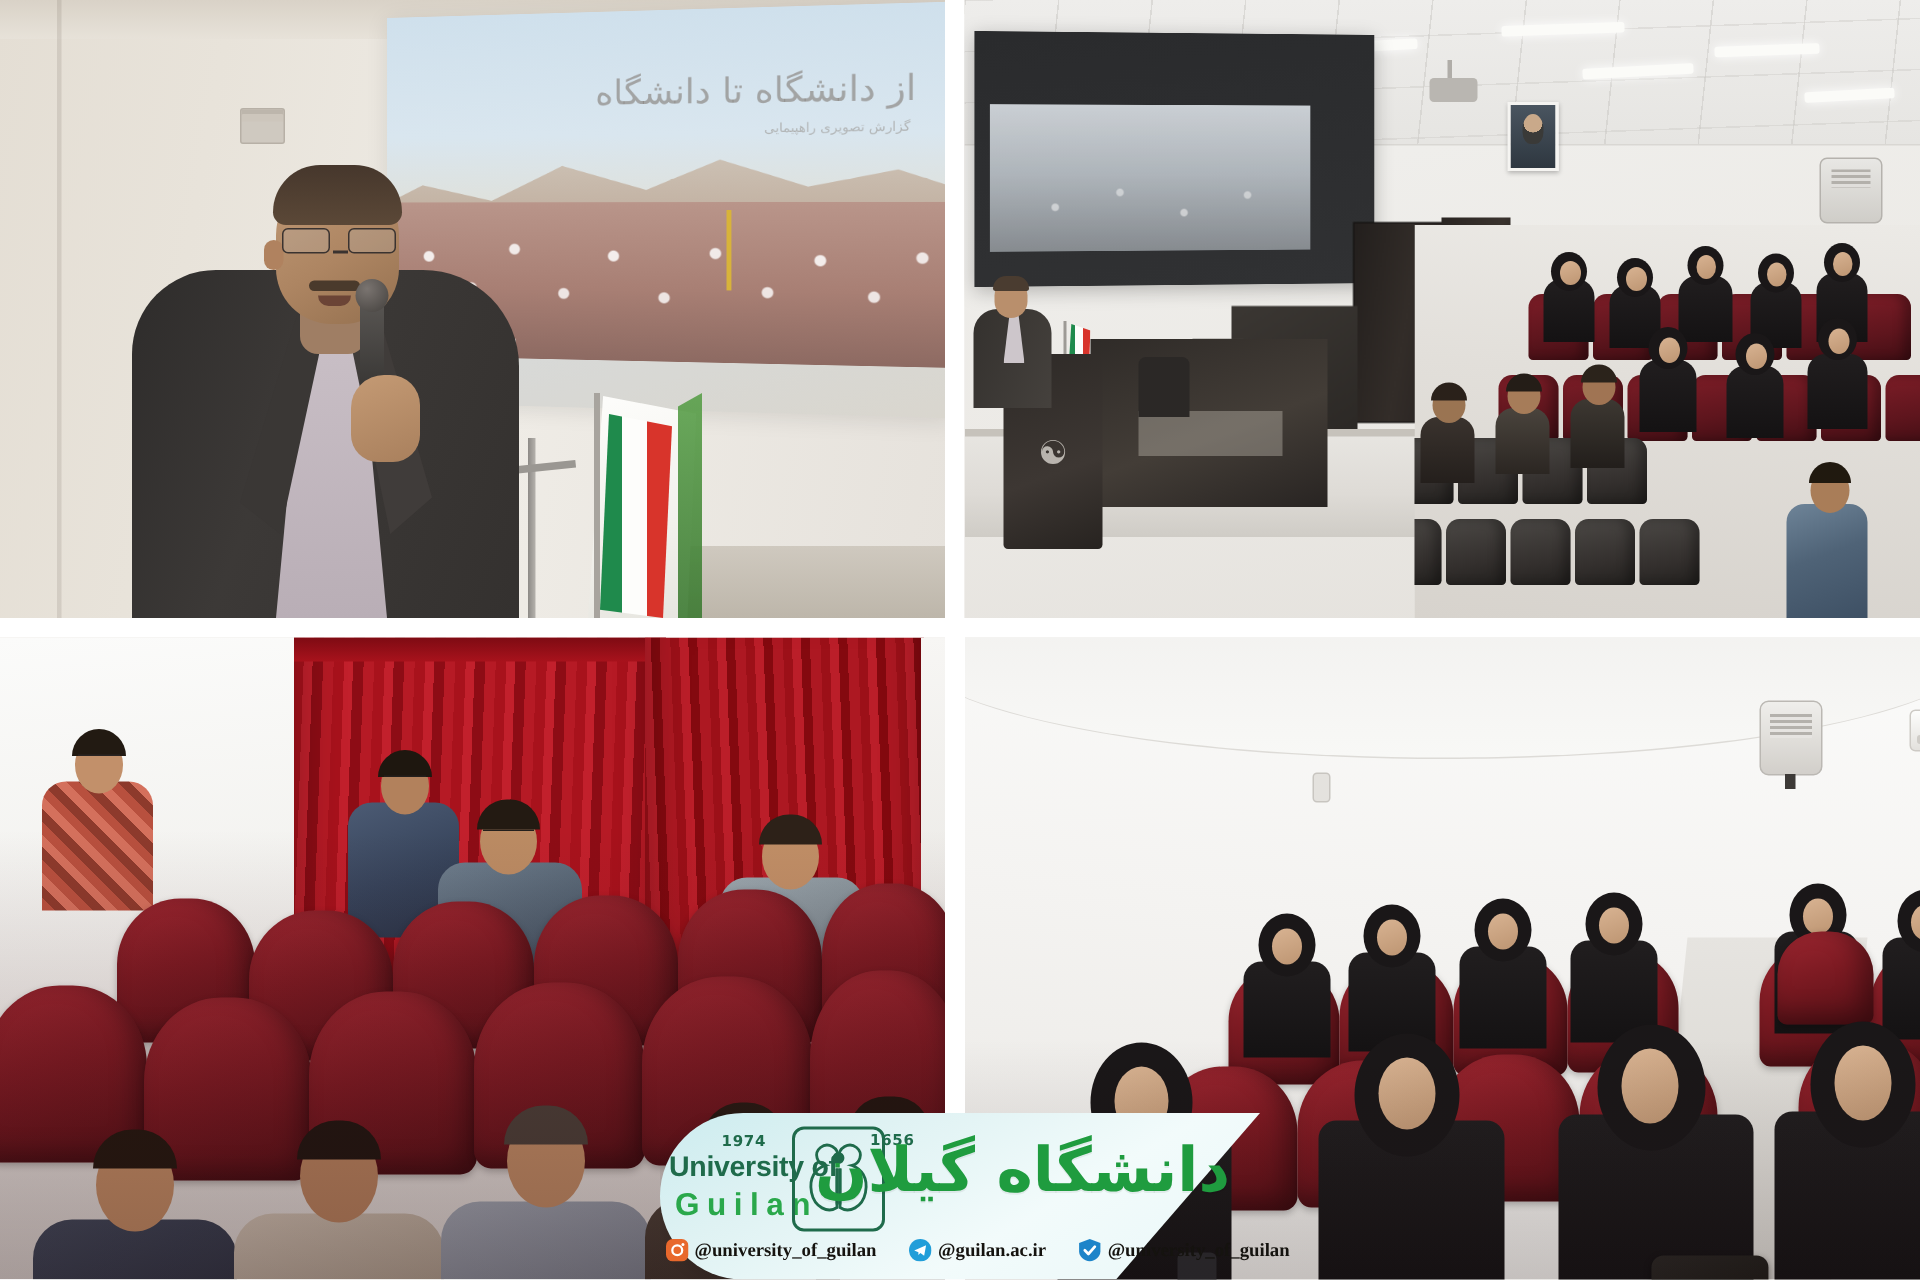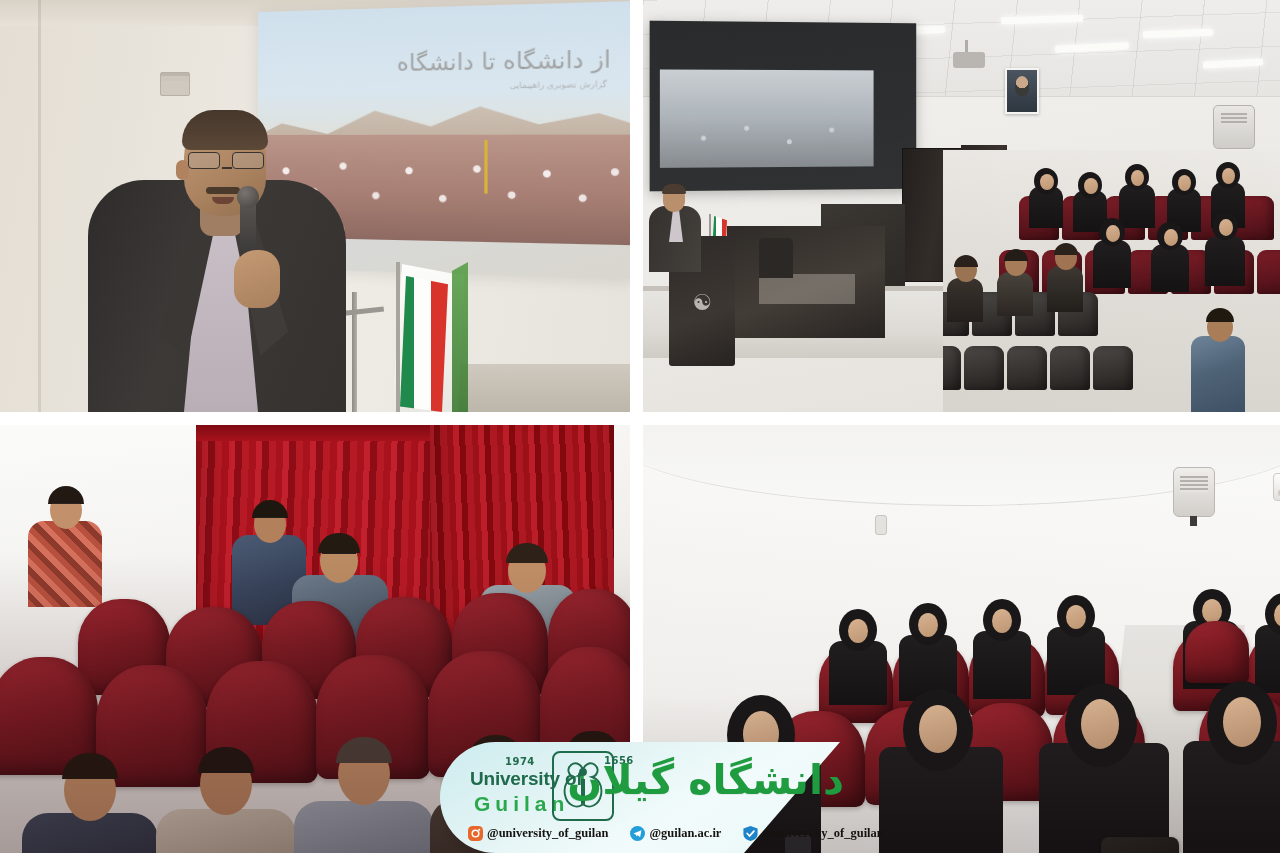--- a/index.html
+++ b/index.html
@@ -471,21 +471,21 @@
   #banner {
     position: absolute;
     left: 440px; top: 742px; width: 400px; height: 111px;
     background: linear-gradient(150deg, #ccecef 0%, #dff2f3 28%, #f2fbfb 62%, #e9f7f8 100%);
     border-radius: 56px 0 0 56px;
     clip-path: polygon(0 0, 100% 0, 100% 0, 76% 100%, 0 100%);
     box-shadow: 0 2px 10px rgba(0,0,0,.12);
   }
   #banner-inner {
     position: absolute;
-    left: 448px; top: 742px; width: 400px; height: 96px; text-align: center;
+    left: 424px; top: 742px; width: 400px; height: 96px; text-align: center;
   }
 
   .byear {
     position: absolute; font-family: "DejaVu Sans", sans-serif;
     font-weight: bold; font-size: 10px; color: #1f6b4b; letter-spacing: .5px;
   }
   #year-g { left: 57px; top: 14px; }
   #year-h { left: 156px; top: 13px; }
 
   #uni-of {

